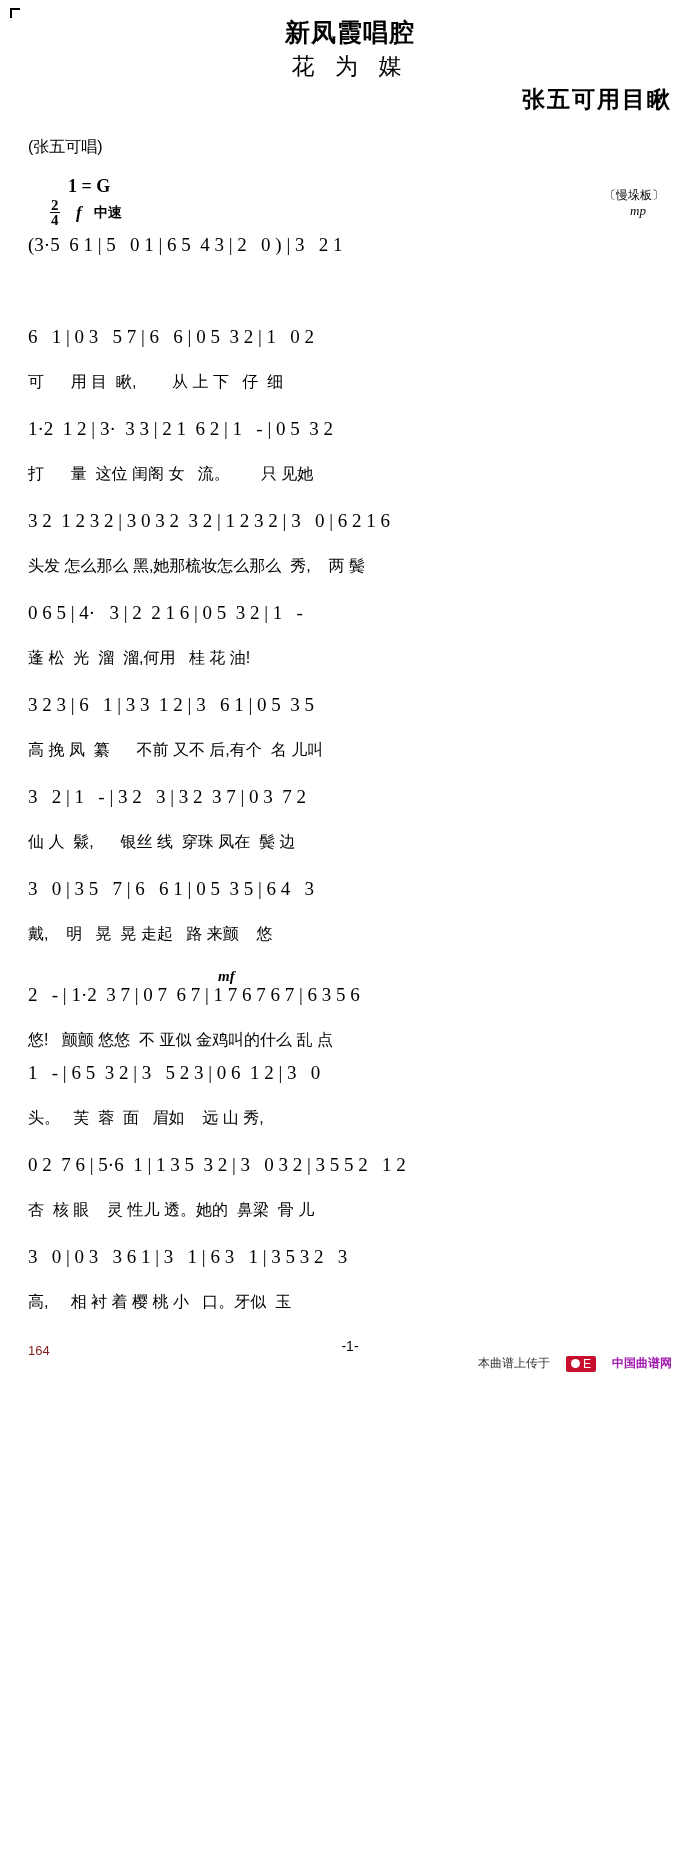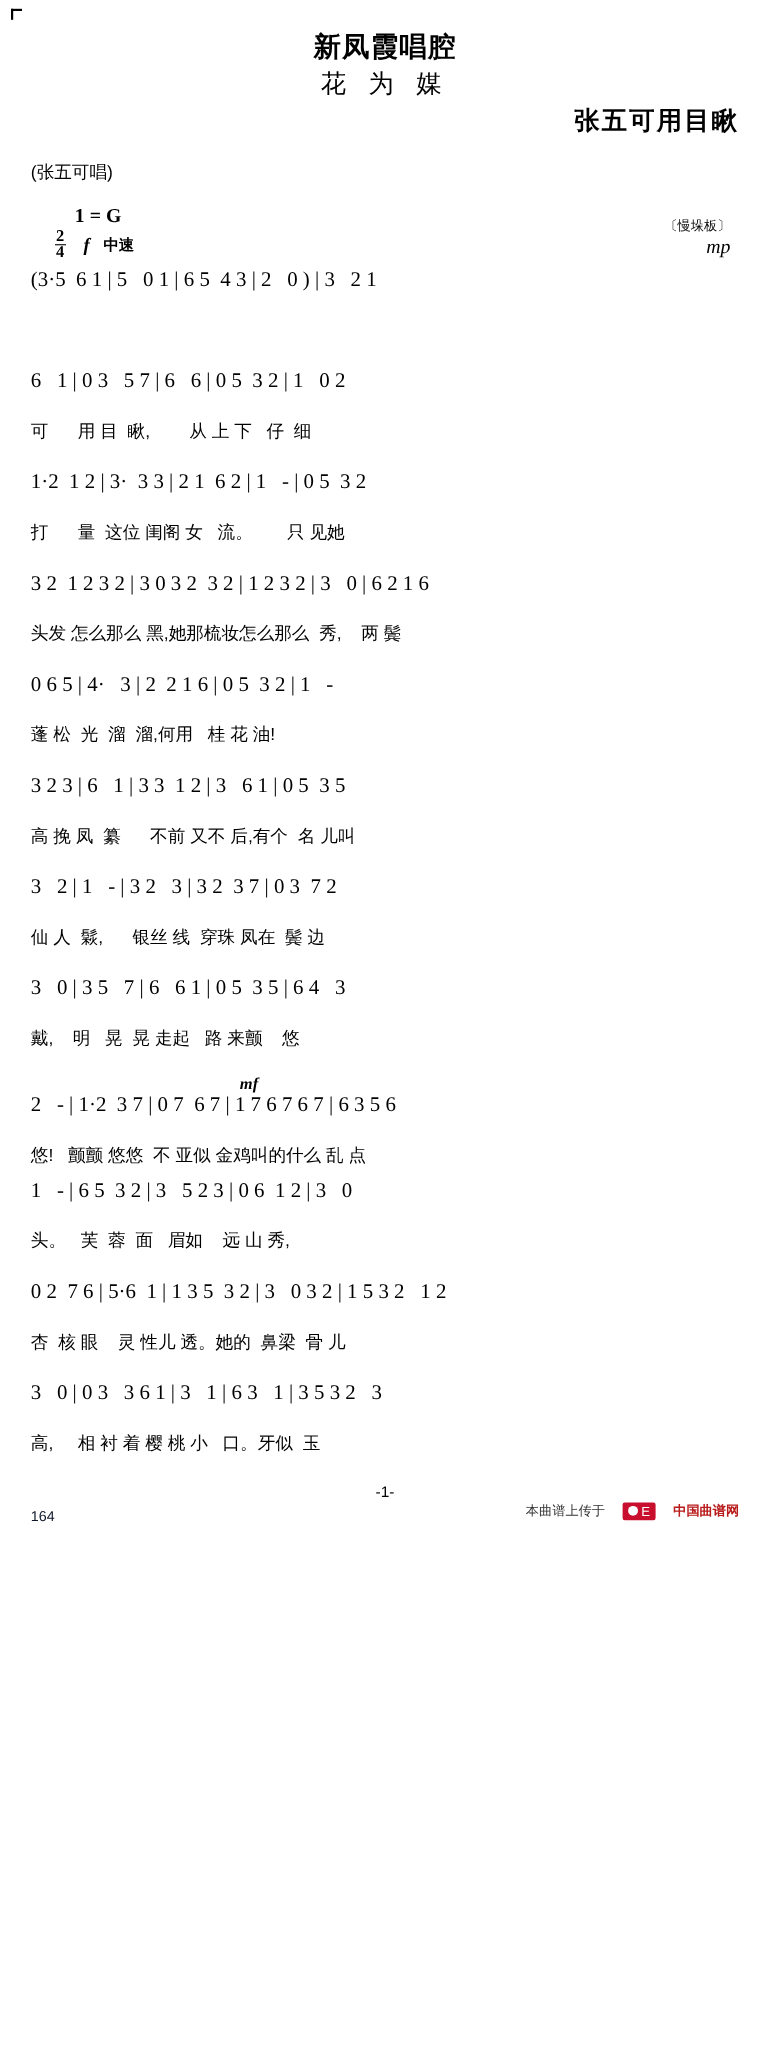--- a/index.html
+++ b/index.html
@@ -7,21 +7,21 @@
     width:700px;
     background:#ffffff;
     font-family:"Liberation Serif", serif;
     color:#000;
   }
   .page{
     position:relative;
     width:700px;
     min-height:1867px;
     box-sizing:border-box;
-    padding:20px 28px 30px 28px;
+    padding:10px 28px 30px 28px;
   }
   
   .title-main{
     text-align:center;
     font-family:"Liberation Sans", sans-serif;
     font-weight:bold;
     font-size:25px;
     letter-spacing:1px;
     margin:6px 0 2px 0;
   }
@@ -90,22 +90,22 @@
     right:8px; top:12px;
     font-family:"Liberation Sans", sans-serif;
     font-size:12px;
     text-align:center;
     line-height:1.25;
   }
   .style-note .mp{
     display:block;
     font-family:"Liberation Serif", serif;
     font-style:italic;
-    font-size:18px;
-    text-align:right;
+    font-size:13px;
+    text-align:center;
     margin-left:8px;
   }
   
   .system{
     position:relative;
     margin-bottom:6px;
     height:86px;
   }
   .notes{
     position:relative;
@@ -129,24 +129,24 @@
     height:40px;
   }
   .page-num{
     text-align:center;
     font-family:"Liberation Sans", sans-serif;
     font-size:14px;
     margin-top:4px;
   }
   .page-left-num{
     position:absolute;
-    left:0; bottom:2px;
+    left:0; bottom:20px;
     font-family:"Liberation Sans", sans-serif;
     font-size:13px;
-    color:#0f172a;
+    color:#7f1d1d;
   }
   .credit{
     position:absolute;
     right:0; bottom:6px;
     display:flex;
     align-items:center;
     gap:16px;
     font-family:"Liberation Sans", sans-serif;
     font-size:12px;
     color:#333;
@@ -158,21 +158,21 @@
     background:#c8102e;
     color:#fff;
     padding:1px 5px;
     border-radius:2px;
     font-size:12px;
   }
   .credit .logo .dot{
     width:9px;height:9px;border-radius:50%;
     background:#fff;display:inline-block;
   }
-  .credit .site{ color:#b91c1c; font-weight:bold; }
+  .credit .site{ color:#a21caf; font-weight:bold; }
   .tl-mark{
     position:absolute;
     left:10px; top:8px;
     width:10px; height:10px;
   }
   .tl-mark:before{
     content:"";position:absolute;left:0;top:0;width:10px;height:1.5px;background:#000;
   }
   .tl-mark:after{
     content:"";position:absolute;left:0;top:0;width:1.5px;height:10px;background:#000;
@@ -250,21 +250,21 @@
     <div class="notes">2   - | 1·2  3 7 | 0 7  6 7 | 1 7 6 7 6 7 | 6 3 5 6</div>
     <div class="lyrics">悠!   颤颤 悠悠  不 亚似 金鸡叫的什么 乱 点</div>
   </div>
 
   <div class="system">
     <div class="notes">1   - | 6 5  3 2 | 3   5 2 3 | 0 6  1 2 | 3   0</div>
     <div class="lyrics">头。   芙  蓉  面   眉如    远 山 秀,</div>
   </div>
 
   <div class="system">
-    <div class="notes">0 2  7 6 | 5·6  1 | 1 3 5  3 2 | 3   0 3 2 | 1 5 3 2   1 2</div>
+    <div class="notes">0 2  7 6 | 5·6  1 | 1 3 5  3 2 | 3   0 3 2 | 3 5 5 2   1 2</div>
     <div class="lyrics">杏  核 眼    灵 性儿 透。她的  鼻梁  骨 儿</div>
   </div>
 
   <div class="system">
     <div class="notes">3   0 | 0 3   3 6 1 | 3   1 | 6 3   1 | 3 5 3 2   3</div>
     <div class="lyrics">高,     相 衬 着 樱 桃 小   口。牙似  玉</div>
   </div>
 
   <div class="footer">
     <div class="page-left-num">164</div>

